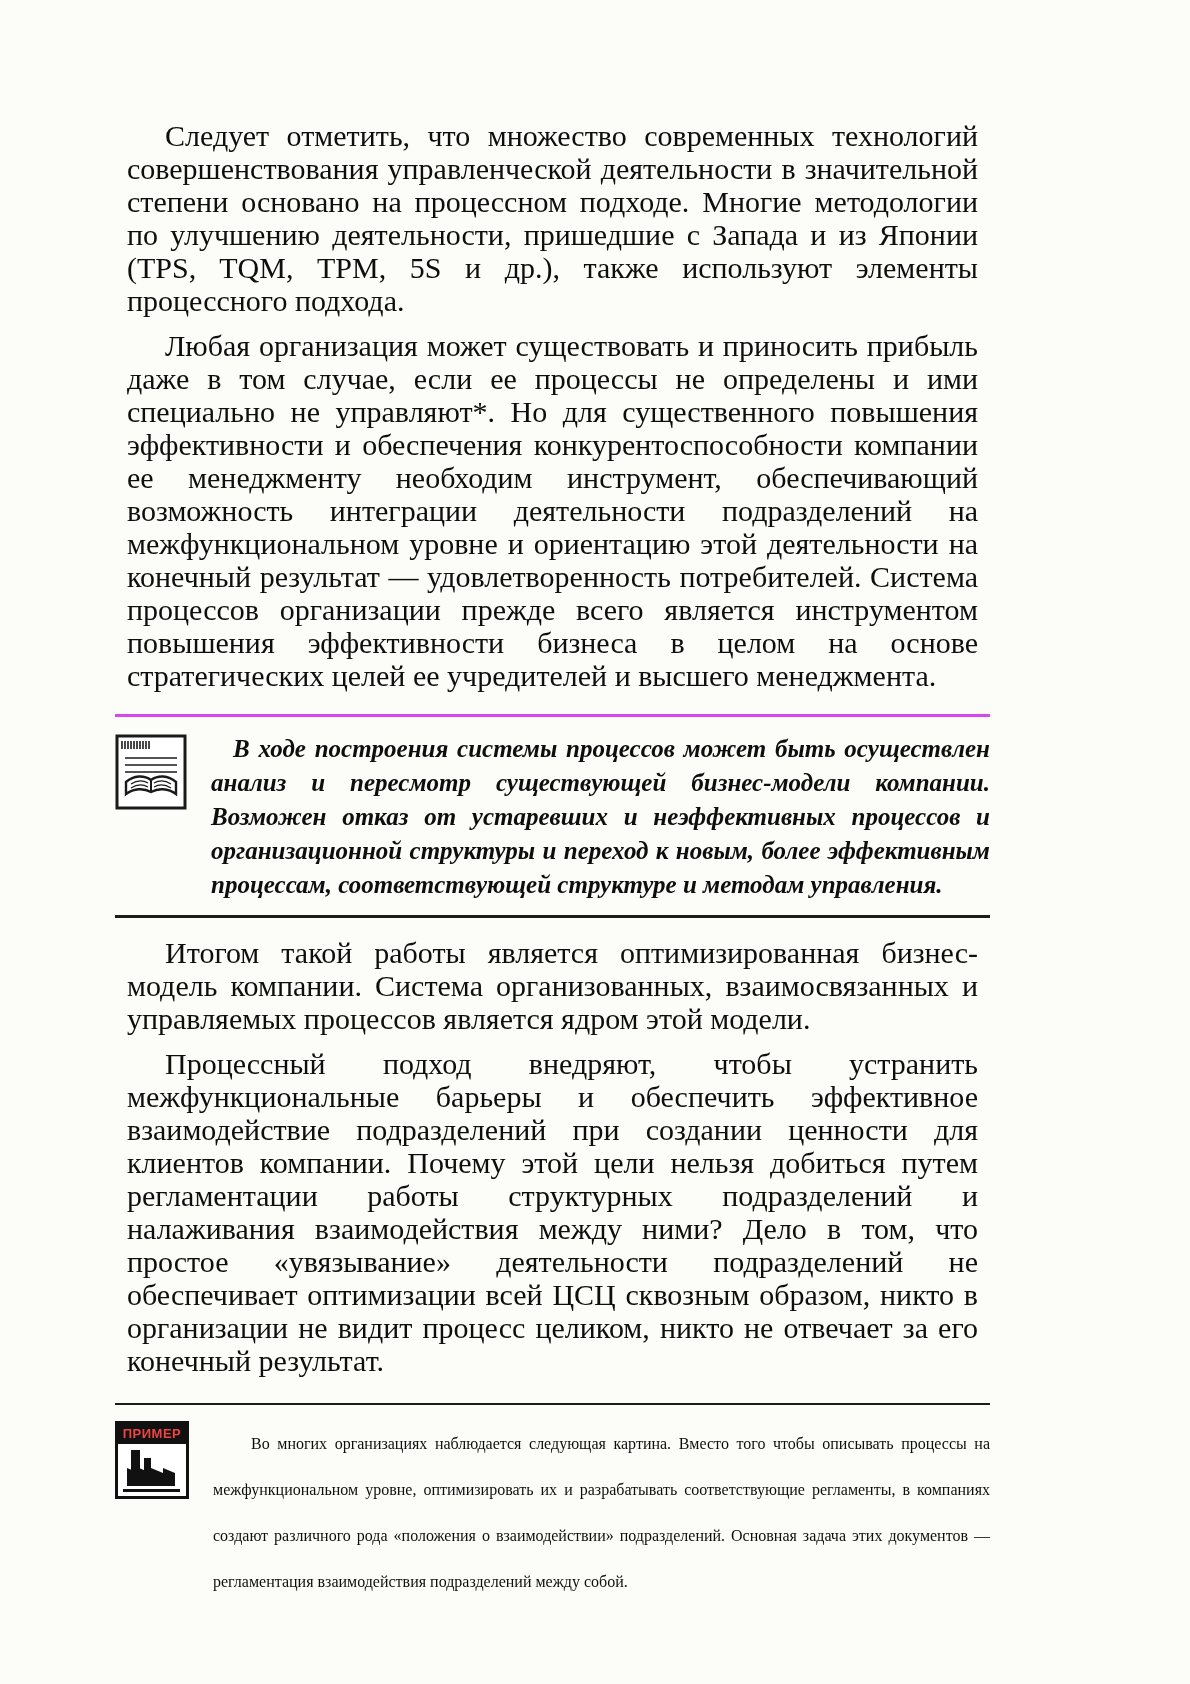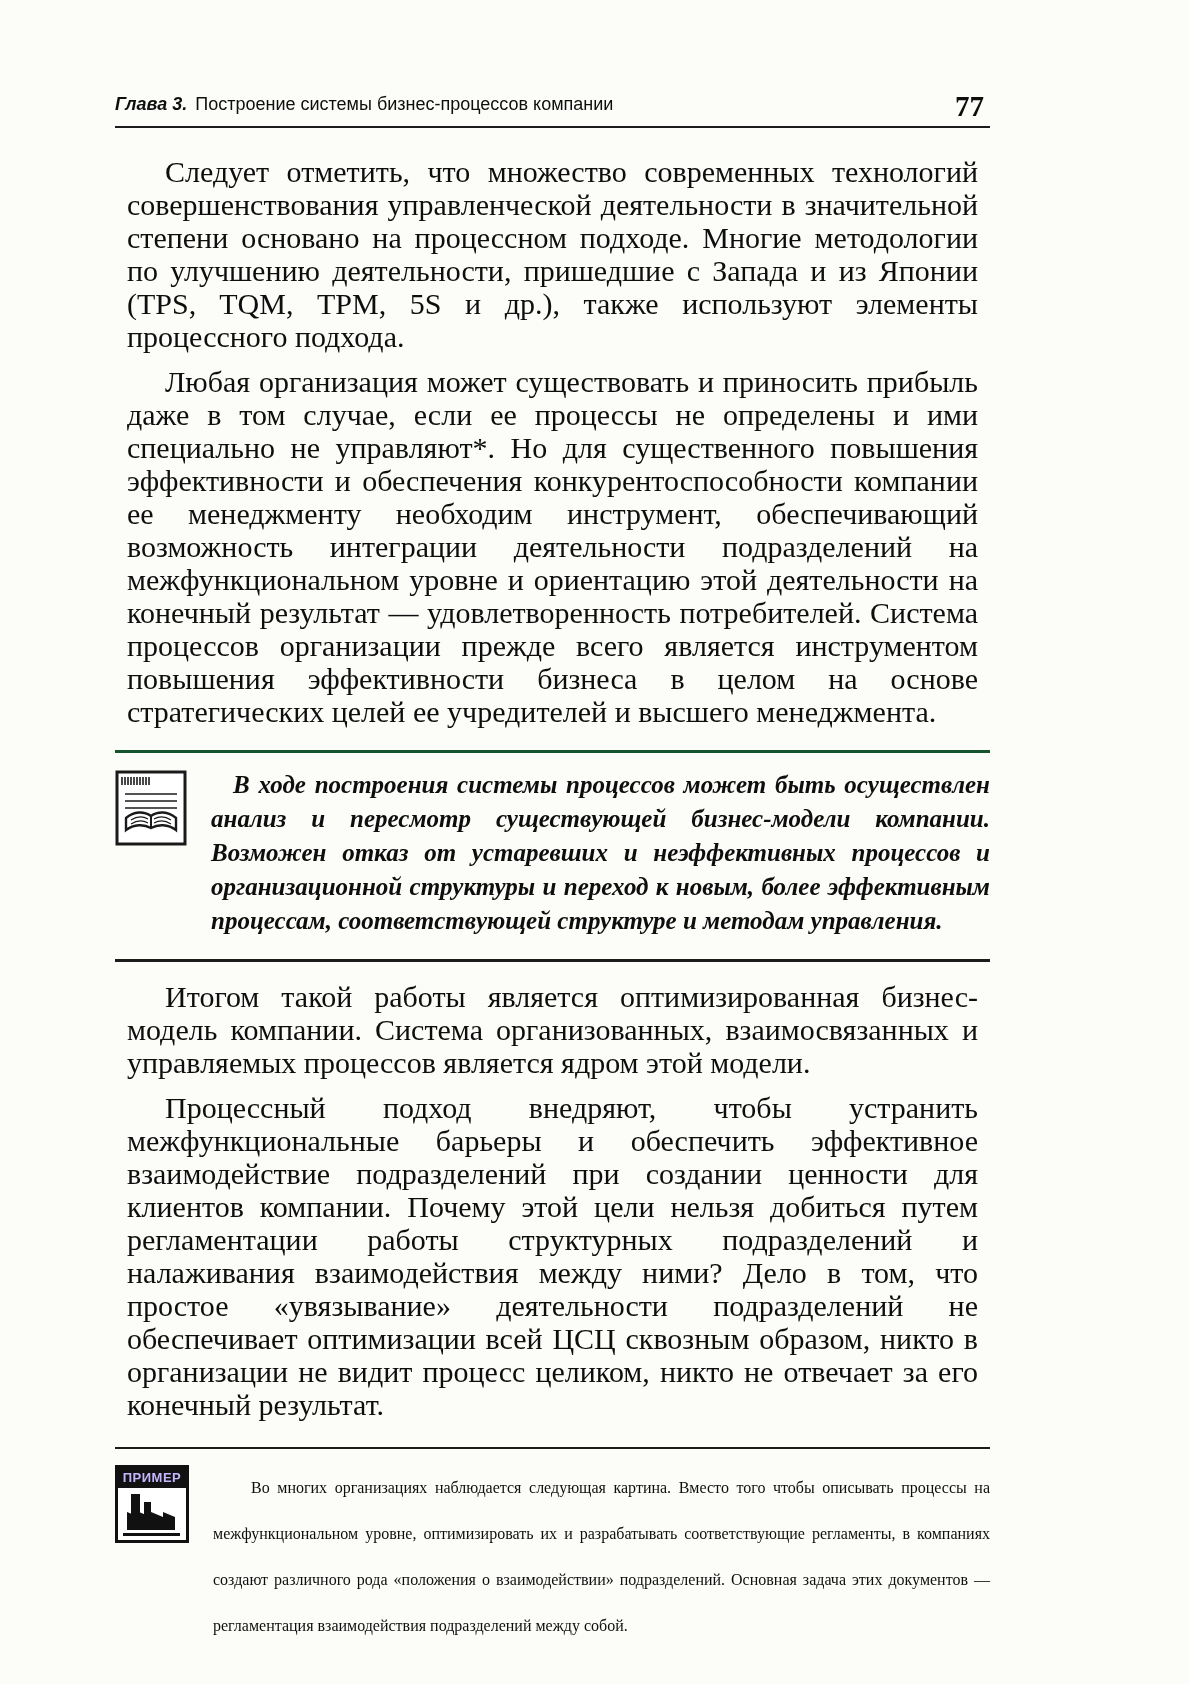--- a/index.html
+++ b/index.html
@@ -59,23 +59,23 @@
     text-indent: 38px;
     margin: 12px;
   }
   .para-first {
     margin-top: 27px;
   }
 
   
   .note-block {
     margin-top: 22px;
-    border-top: 3px solid #14532d;
+    border-top: 3px solid #d946ef;
     border-bottom: 3px solid #1c1c1c;
-    padding: 15px 0 21px 0;
+    padding: 15px 0 13px 0;
     display: flex;
     align-items: flex-start;
     gap: 24px;
   }
   .note-icon {
     flex: 0 0 72px;
     width: 72px;
     height: 76px;
     margin-top: 2px;
   }
@@ -115,21 +115,21 @@
   }
   .example-icon {
     flex: 0 0 74px;
     width: 74px;
     border: 3px solid #111;
     background: #fff;
     box-sizing: border-box;
   }
   .example-icon-label {
     background: #111;
-    color: #c4b5fd;
+    color: #ef4444;
     font-family: "Liberation Sans", sans-serif;
     font-size: 13px;
     font-weight: bold;
     letter-spacing: 0.5px;
     text-align: center;
     padding: 2px 0 3px 0;
   }
   .example-icon svg {
     display: block;
   }
@@ -154,26 +154,20 @@
     font-size: 21px;
     line-height: 27px;
     padding-left: 14px;
   }
 </style>
 </head>
 <body>
 
 <div class="page-content">
 
-  <div class="running-head">
-    <div class="running-head-left">
-      <span class="running-head-chapter">Глава 3.</span><span class="running-head-title">Построение системы бизнес-процессов компании</span>
-    </div>
-    <div class="page-number">77</div>
-  </div>
 
   <p class="para para-first">Следует отметить, что множество современных технологий совершенствования управленческой деятельности в значительной степени основано на процессном подходе. Многие методологии по улучшению деятельности, пришедшие с Запада и из Японии (TPS, TQM, ТРМ, 5S и др.), также используют элементы процессного подхода.</p>
   <p class="para">Любая организация может существовать и приносить прибыль даже в том случае, если ее процессы не определены и ими специально не управляют*. Но для существенного повышения эффективности и обеспечения конкурентоспособности компании ее менеджменту необходим инструмент, обеспечивающий возможность интеграции деятельности подразделений на межфункциональном уровне и ориентацию этой деятельности на конечный результат — удовлетворенность потребителей. Система процессов организации прежде всего является инструментом повышения эффективности бизнеса в целом на основе стратегических целей ее учредителей и высшего менеджмента.</p>
 
   <div class="note-block">
     <div class="note-icon">
       <svg width="72" height="76" viewBox="0 0 72 76" xmlns="http://www.w3.org/2000/svg">
         <rect x="2" y="2" width="68" height="72" fill="#ffffff" stroke="#1a1a1a" stroke-width="3"></rect>
 
         <g stroke="#1a1a1a" stroke-width="1.6">

